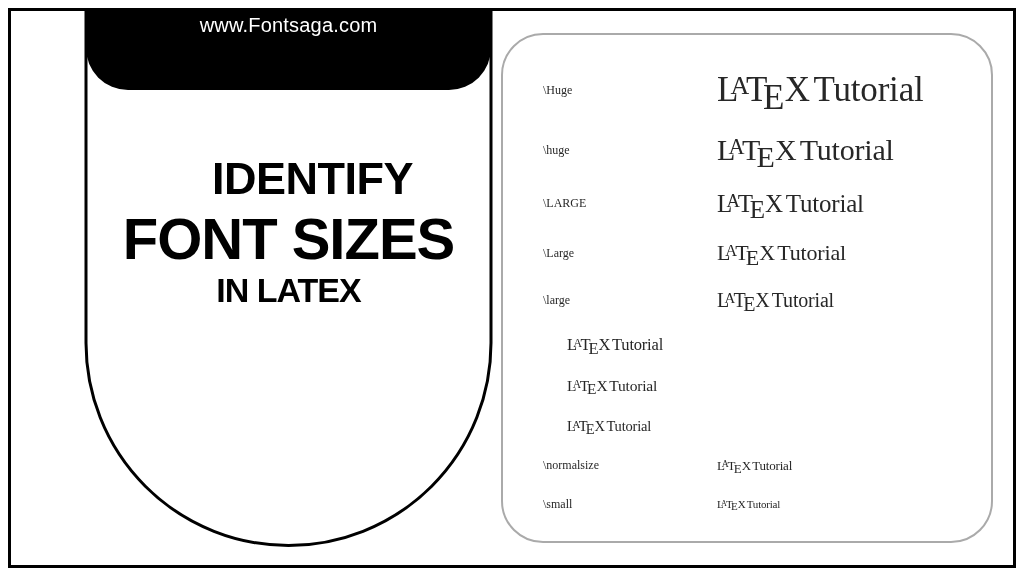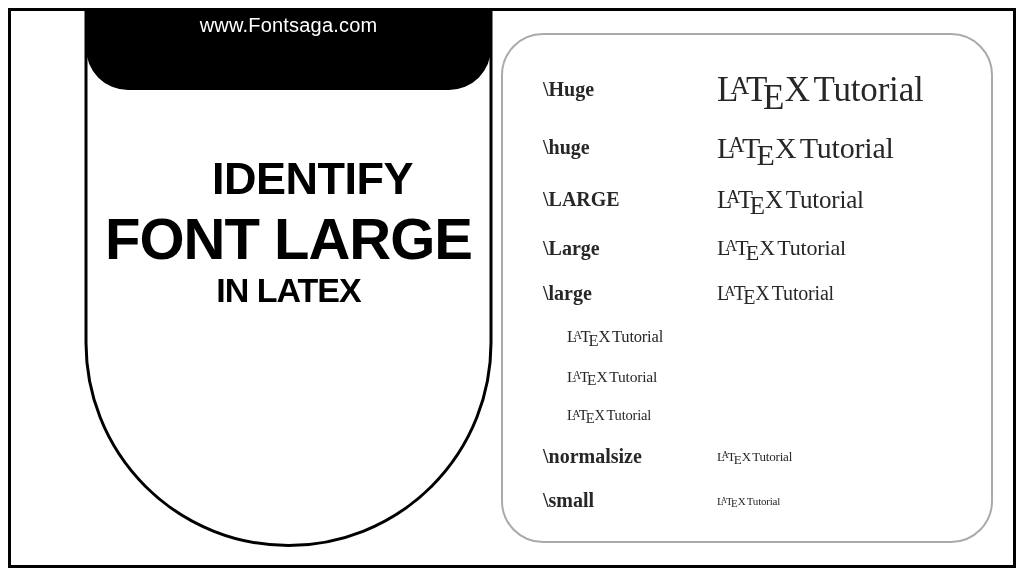--- a/index.html
+++ b/index.html
@@ -82,22 +82,22 @@
       justify-content: space-around;
       font-family: Georgia, "Times New Roman", serif;
       color: #272727;
     }
     .row {
       display: flex;
       align-items: center;
     }
     .cmd {
       width: 150px;
-      font-size: 20px;
-      font-weight: 700;
+      font-size: 12px;
+      font-weight: 400;
       white-space: nowrap;
     }
     .sample { white-space: nowrap; letter-spacing: -0.2px; }
 
     
     .latex-logo { display: inline-block; line-height: 1; margin-left: 24px; }
     .latex-logo .L  { }
     .latex-logo .A  { font-size: 0.74em; display:inline-block; transform: translate(-0.30em, -0.26em); margin-right:-0.30em; }
     .latex-logo .T  { display:inline-block; transform: translateX(-0.08em); }
     .latex-logo .E  { display:inline-block; transform: translate(-0.20em, 0.22em); margin-right:-0.14em; }
@@ -123,21 +123,21 @@
 
     <div class="left-col">
       <div class="shield">
         <svg viewBox="0 0 405 540">
           <path d="M0 0 H405 V335 A202.5 202.5 0 0 1 0 335 Z" fill="#fff" stroke="#000" stroke-width="3"></path>
           <path d="M0 0 H405 V40 A42 42 0 0 1 363 82 H42 A42 42 0 0 1 0 40 Z" fill="#000"></path>
         </svg>
         <div class="url-bar-text">www.Fontsaga.com</div>
         <div class="title-block">
           <div class="t2">IDENTIFY</div>
-          <div class="t3">FONT LARGE</div>
+          <div class="t3">FONT SIZES</div>
           <div class="t4">IN LATEX</div>
         </div>
       </div>
     </div>
 
     <div class="right-col">
       <div class="card" id="size-card">
 
       <div class="row">
             <div class="cmd">\Huge</div>

